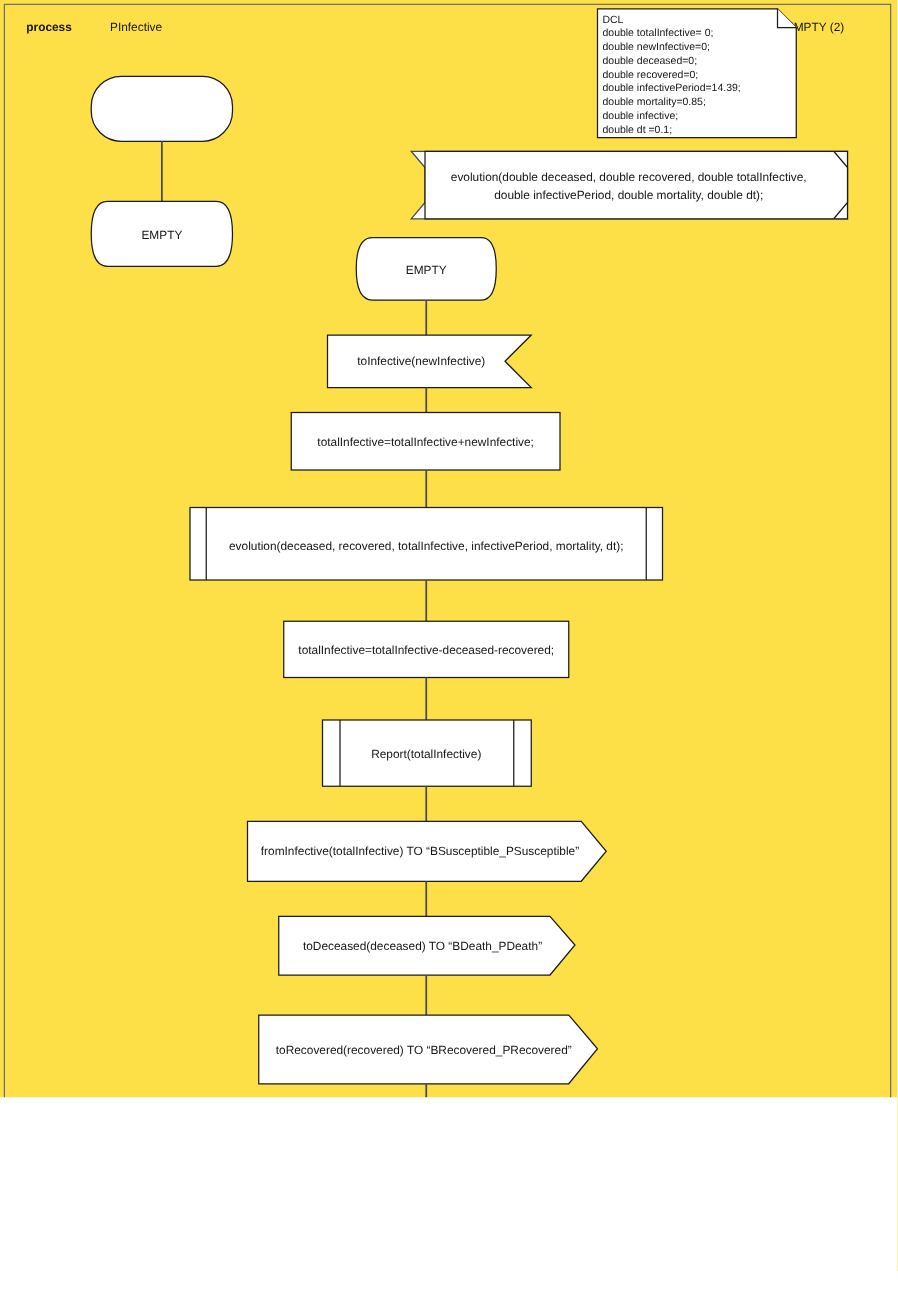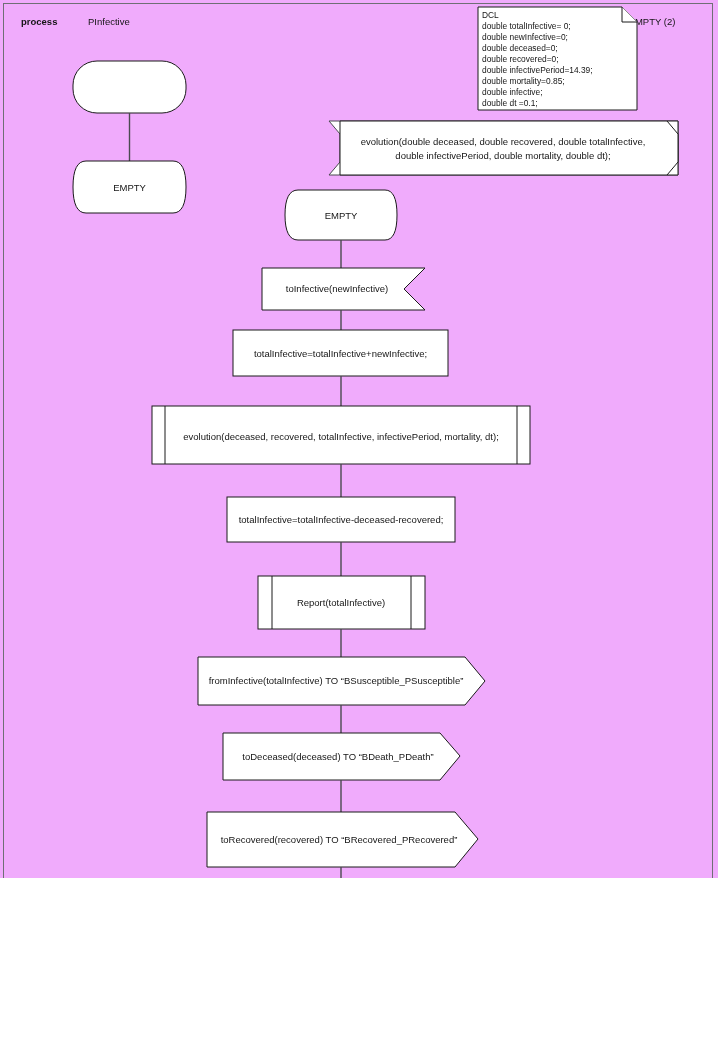--- a/index.html
+++ b/index.html
@@ -7,21 +7,21 @@
     padding: 0;
     background: #ffffff;
   }
   body {
     font-family: "Liberation Sans", sans-serif;
   }
   #page {
     position: relative;
     width: 718px;
     height: 878px;
-    background: #f0abfc;
+    background: #fde047;
     overflow: hidden;
   }
   #frame {
     position: absolute;
     left: 3px;
     top: 3px;
     width: 710px;
     height: 1039px;
     border: 1px solid #6f6f75;
     box-sizing: border-box;

